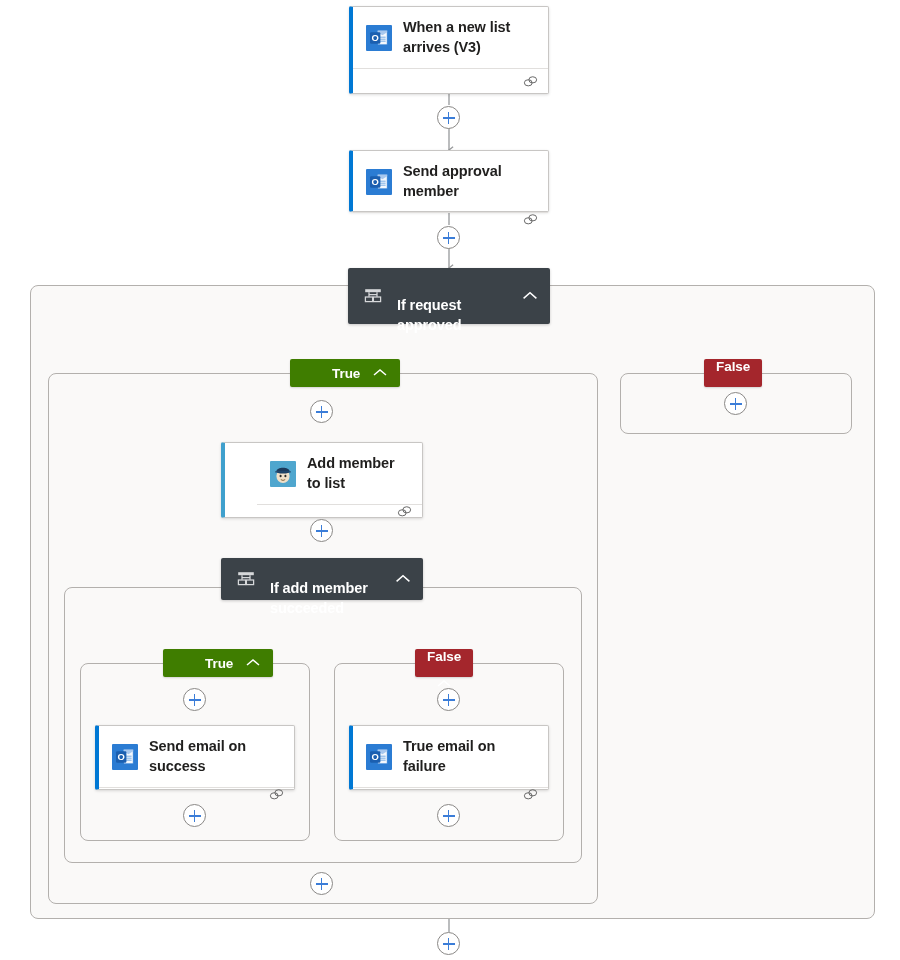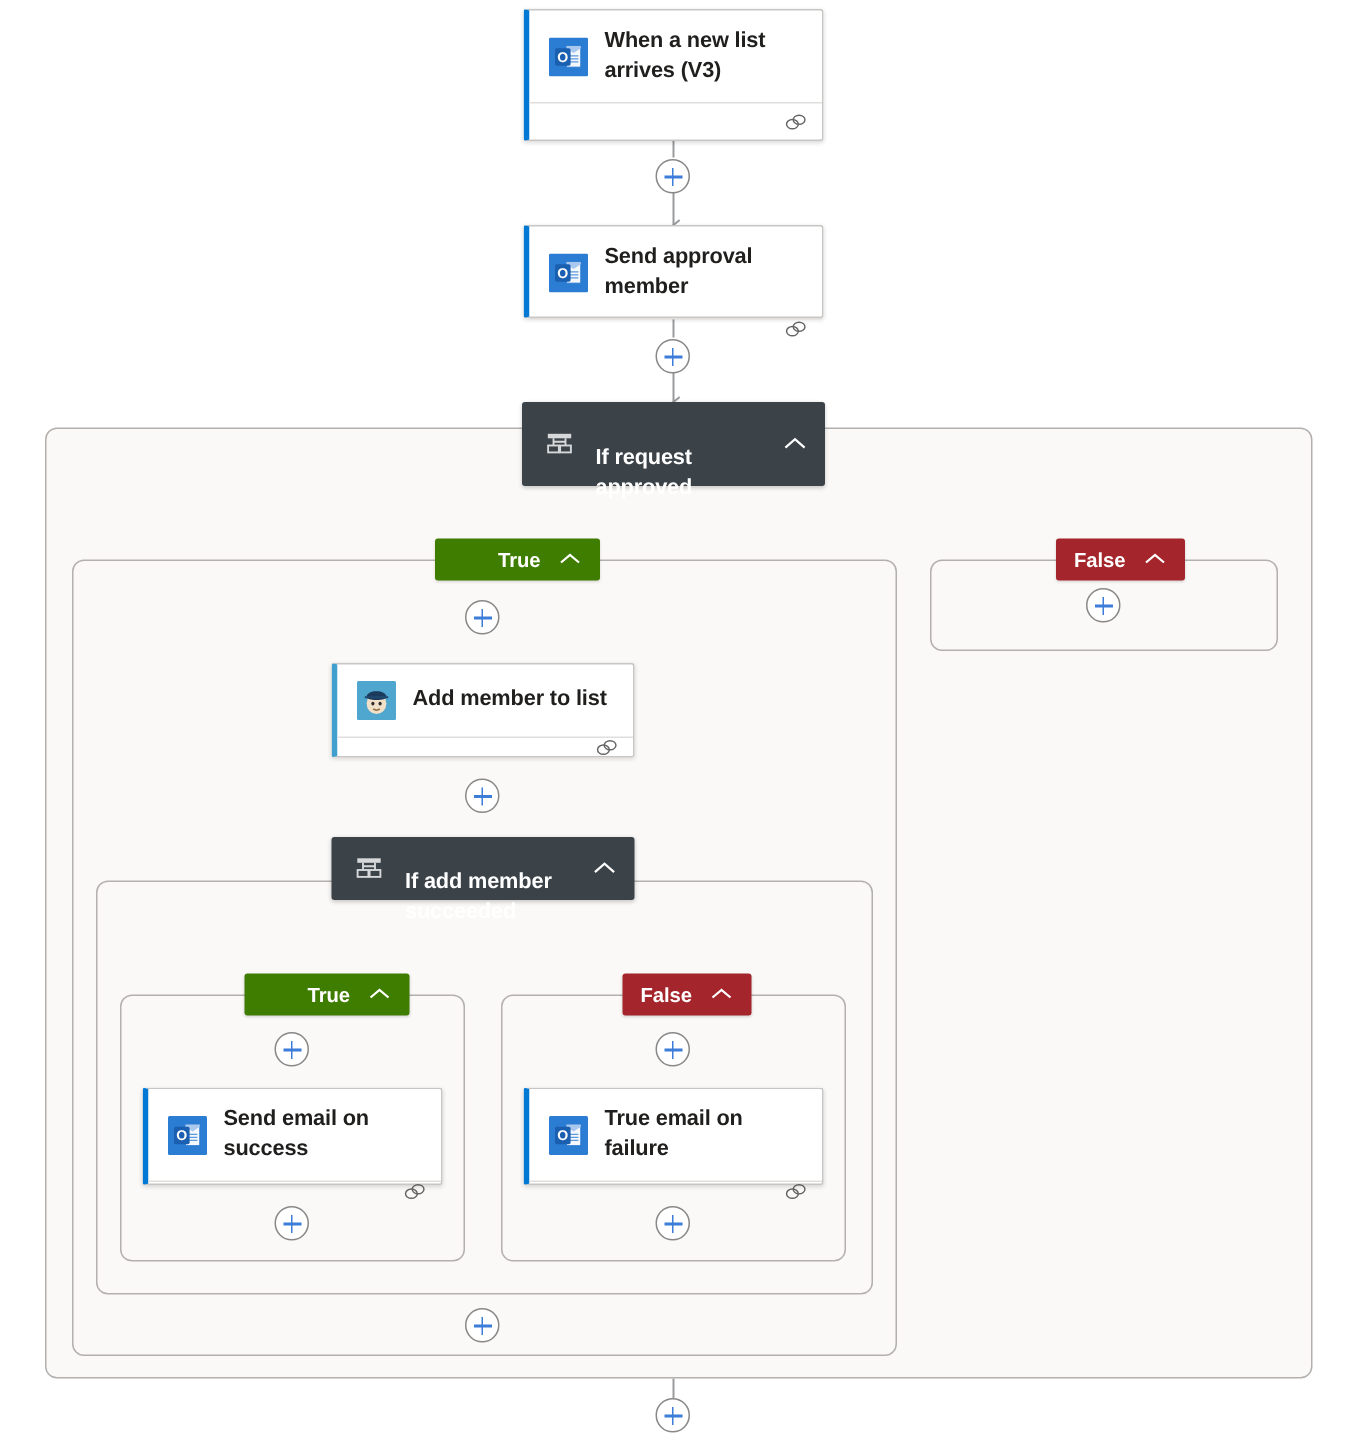--- a/index.html
+++ b/index.html
@@ -114,21 +114,21 @@
     height: 28px;
     border-radius: 2px;
     display: flex;
     align-items: center;
     gap: 12px;
     padding: 0 12px;
     z-index: 7;
     box-shadow: 0 1px 2px rgba(0,0,0,0.15);
   }
   .badge-true  { background: #3f7d00; padding-left: 42px; }
-  .badge-false { background: #a4262c; }
+  .badge-false { background: #a4262c; flex-direction: column; }
   .badge-label {
     font-size: 13.5px;
     font-weight: bold;
     color: #ffffff;
     letter-spacing: -0.05px;
   }
 
   
   .plus {
     position: absolute;
@@ -273,21 +273,21 @@
       </g>
       <rect x="3.4" y="12" width="7.2" height="4.6" fill="none" stroke="#d6d8da" stroke-width="1.25"></rect>
       <rect x="11.4" y="12" width="7.2" height="4.6" fill="none" stroke="#d6d8da" stroke-width="1.25"></rect>
     </svg>
     <span class="cond-title">If request approved</span>
     <svg class="chev" viewBox="0 0 16 10">
       <path d="M1.6,7.4 L8,1.8 L14.4,7.4" fill="none" stroke="#ffffff" stroke-width="1.5"></path>
     </svg>
   </div>
 
-  <div class="card" style="left:221px; top:442px; width:202px; height:63px; border-left-color:#3fa0cd;">
+  <div class="card" style="left:221px; top:442px; width:202px; height:76px; border-left-color:#3fa0cd;padding-left:32px;">
     <div class="card-main">
       <svg class="app-icon" viewBox="0 0 26 26">
         <rect width="26" height="26" fill="#4fa6ce"></rect>
         <ellipse cx="13" cy="15" rx="6.6" ry="7" fill="#f0e0c8"></ellipse>
         <path d="M6.4 10.6 C6.4 5.6 19.6 5.6 19.6 10.6 C19.6 12 17 12.6 13 12.6 C9 12.6 6.4 12 6.4 10.6 Z" fill="#1b3a5c"></path>
         <path d="M5.2 10.2 h15.6 v1.3 h-15.6 z" fill="#21486f"></path>
         <ellipse cx="10.6" cy="15" rx="1.05" ry="1.25" fill="#2b2b2b"></ellipse>
         <ellipse cx="15.4" cy="15" rx="1.05" ry="1.25" fill="#2b2b2b"></ellipse>
         <path d="M10.8 18.6 Q13 20.3 15.2 18.6" fill="none" stroke="#8a6a42" stroke-width="1"></path>
       </svg>

